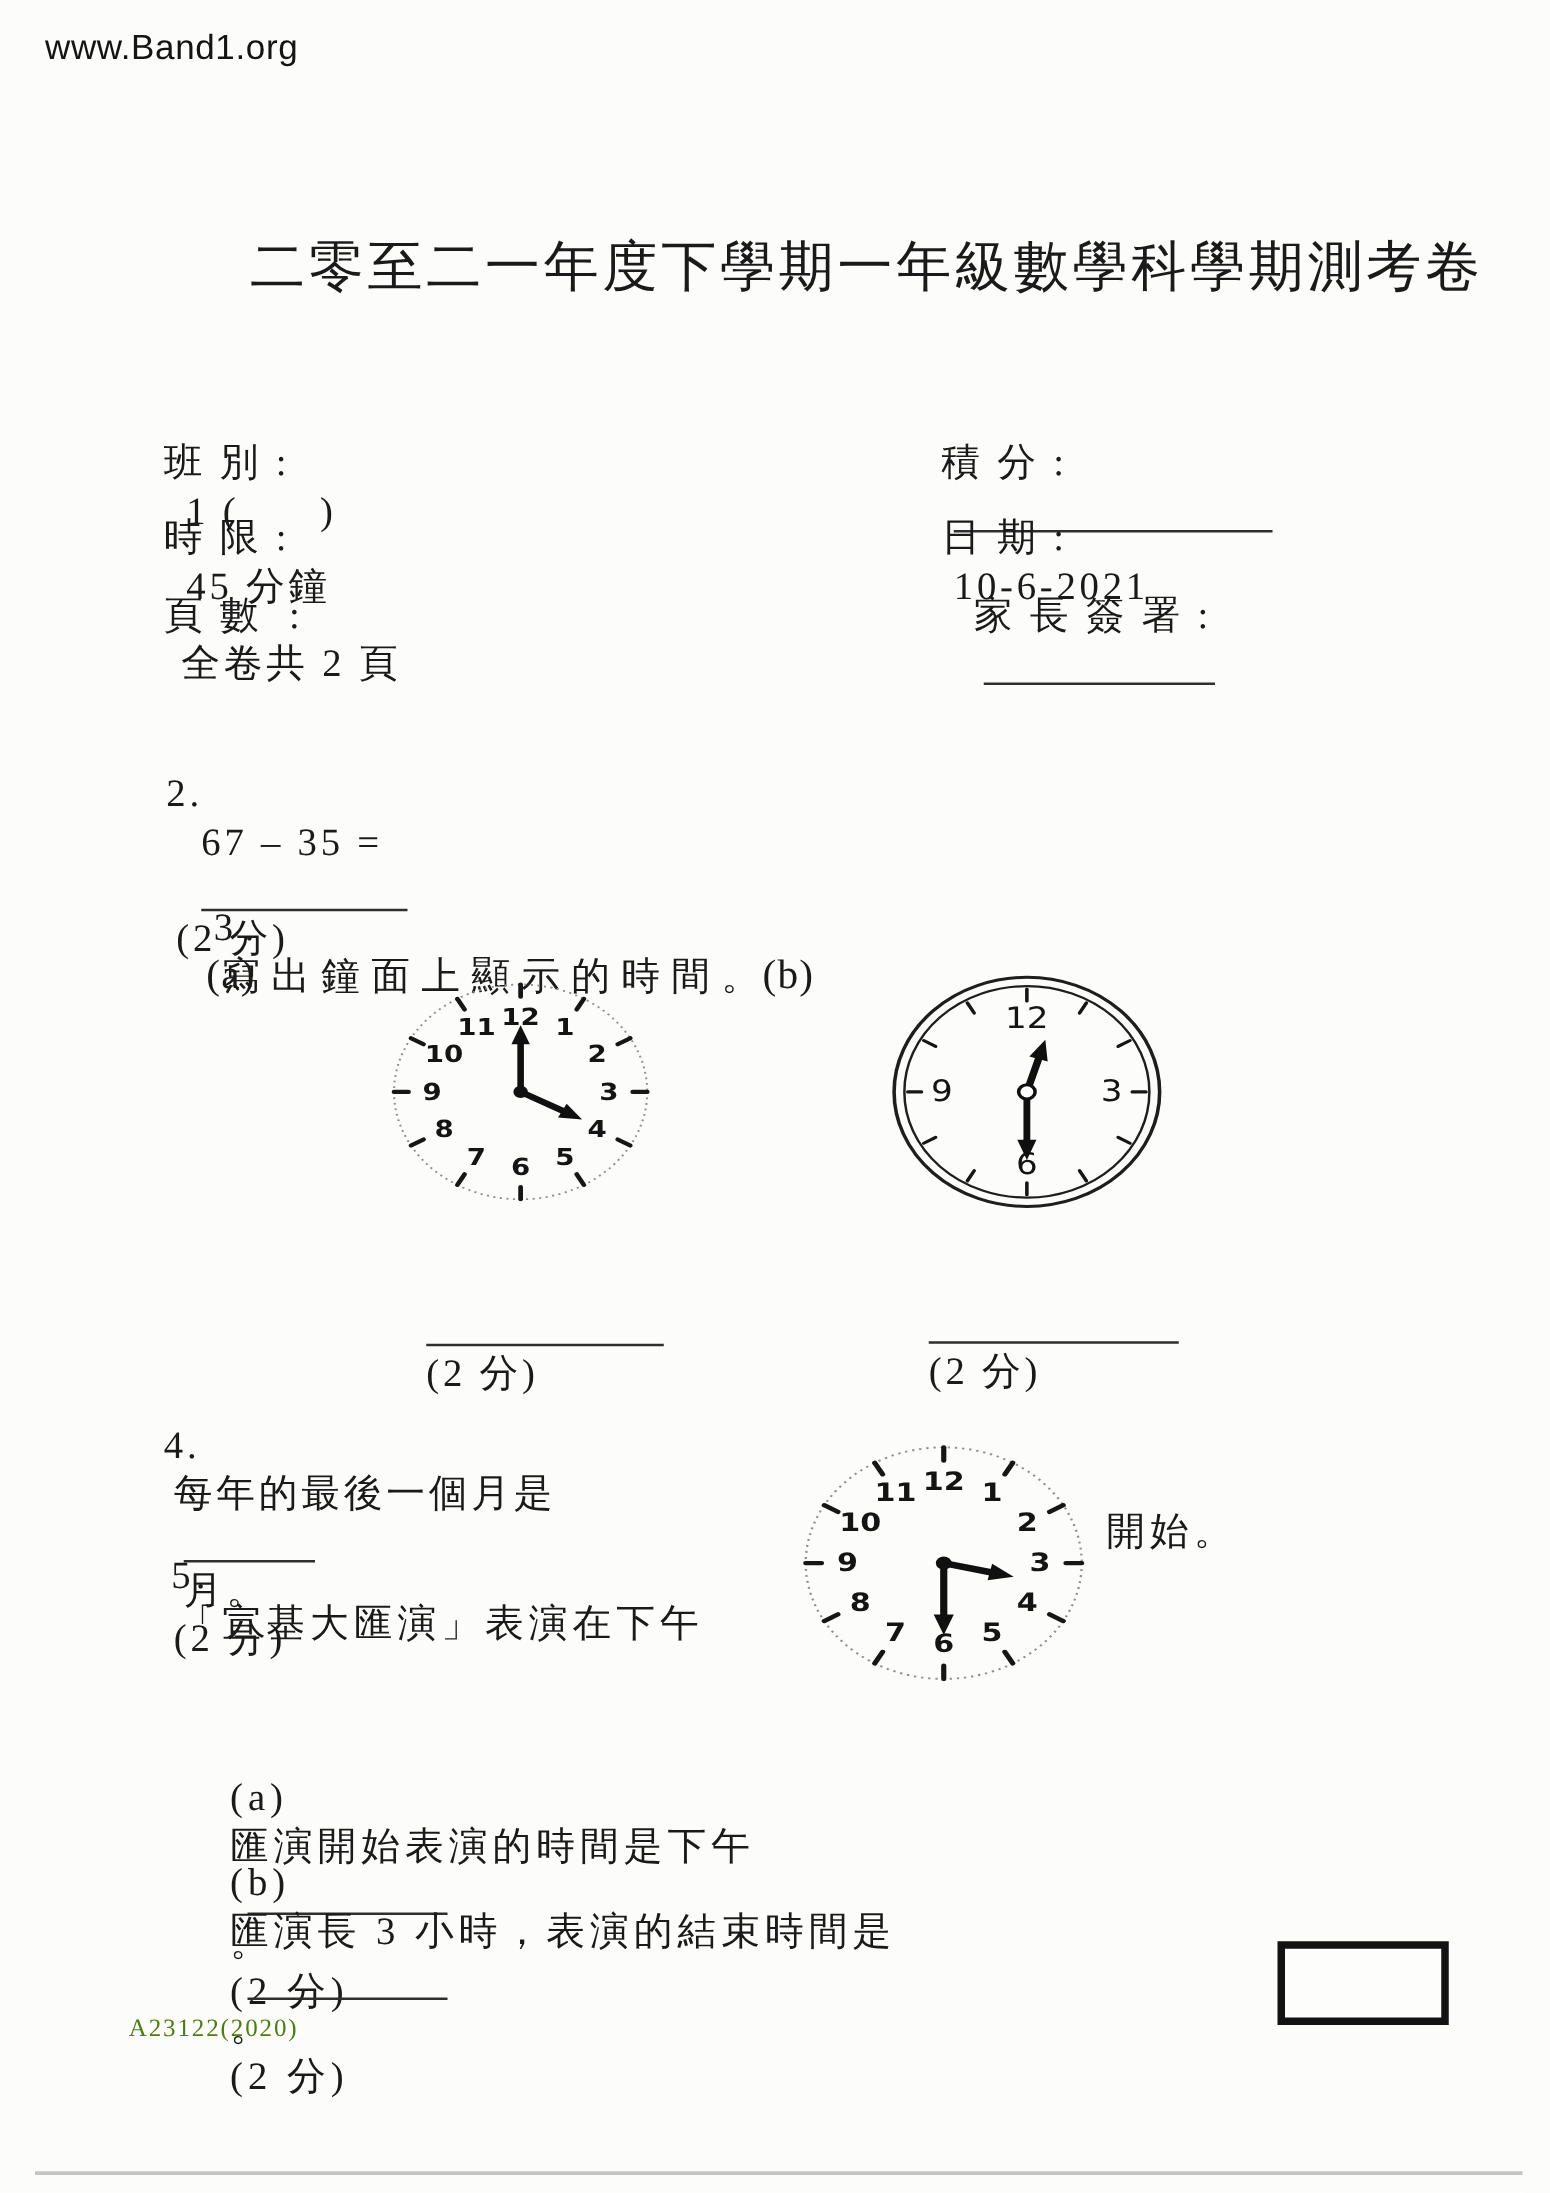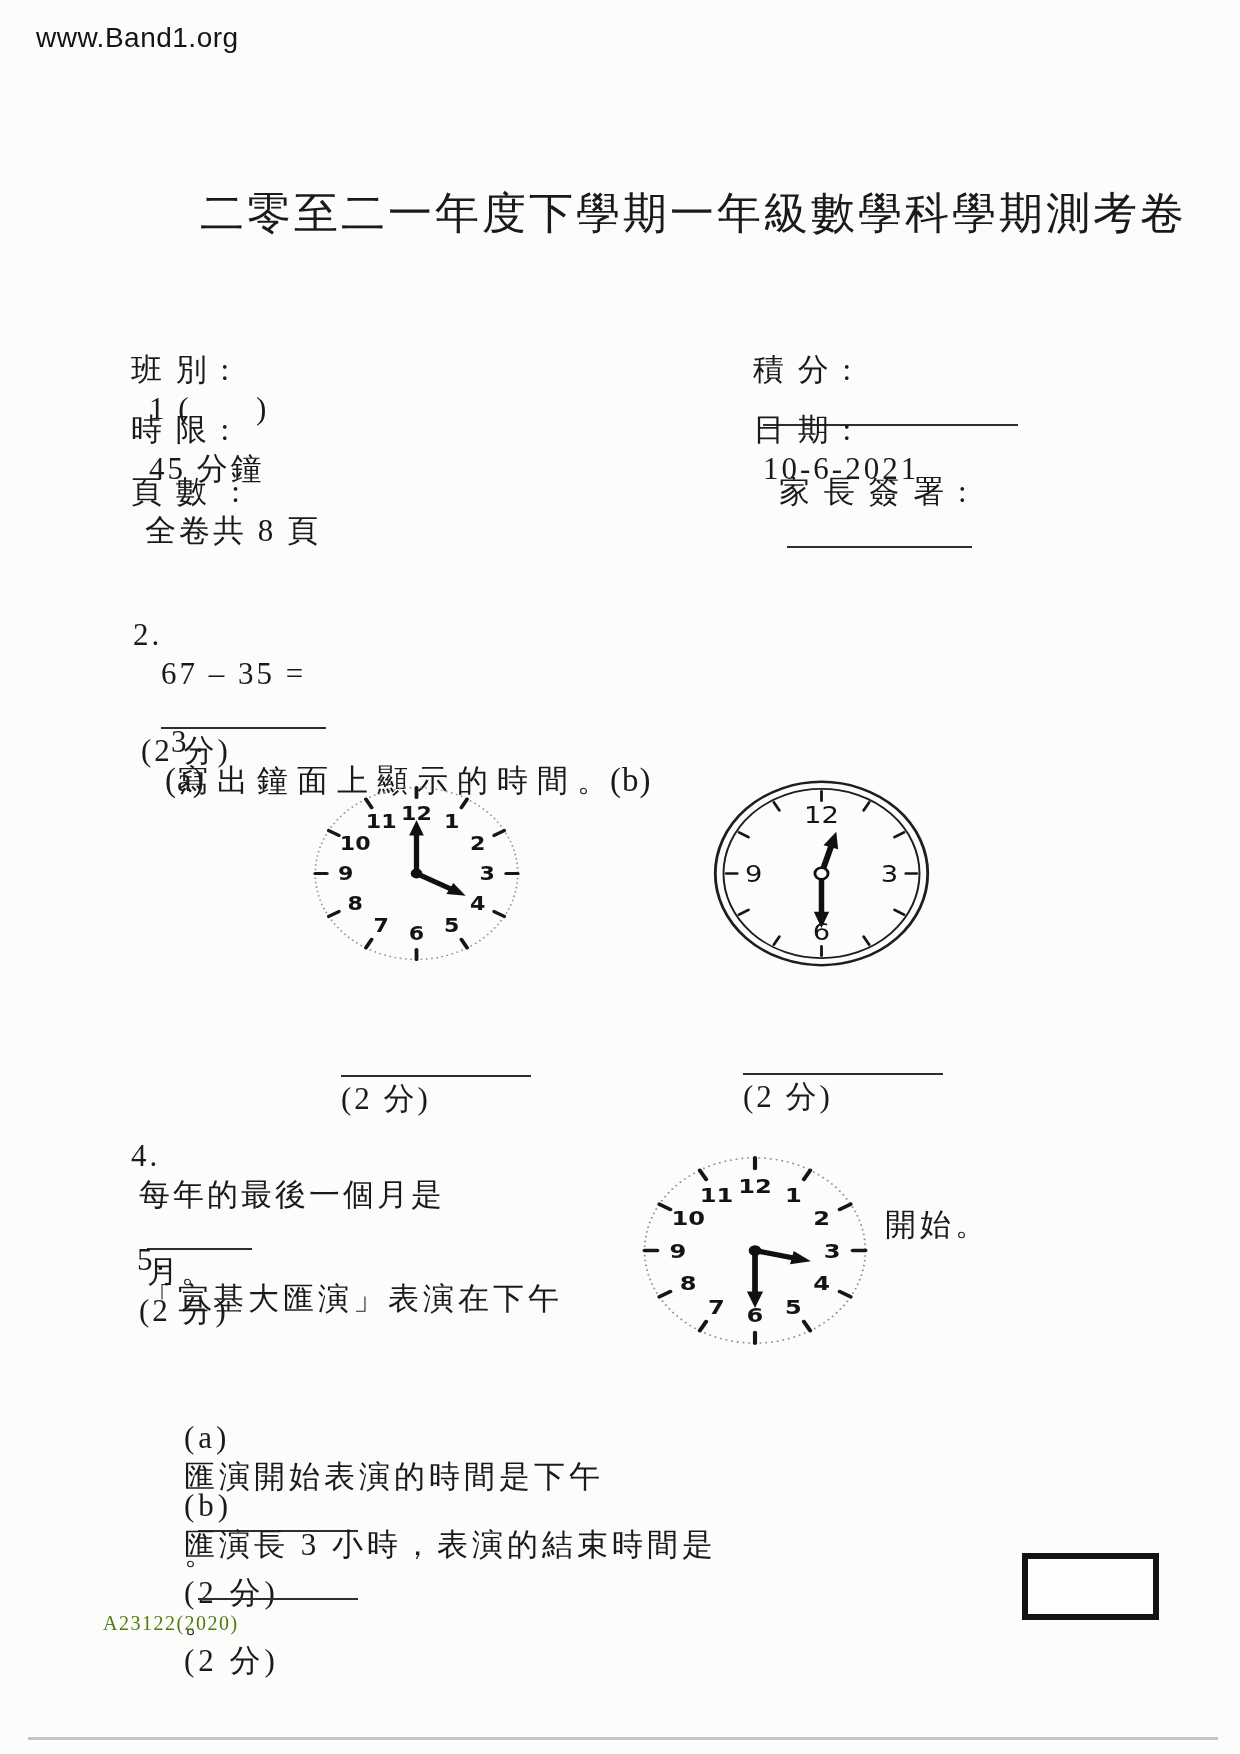--- a/index.html
+++ b/index.html
@@ -46,21 +46,21 @@
     <span>時 限 :</span>
     <span style="margin-left:18px">45 分鐘</span>
   </div>
   <div class="abs row" style="left:710px;top:372px">
     <span>日 期 :</span>
     <span style="margin-left:10px">10-6-2021</span>
   </div>
 
   <div class="abs row" style="left:88px;top:434px">
     <span>頁 數  :</span>
-    <span style="margin-left:14px">全卷共 8 頁</span>
+    <span style="margin-left:14px">全卷共 2 頁</span>
   </div>
   <div class="abs row" style="left:736px;top:434px">
     <span>家 長 簽 署 :</span>
     <span class="blank" style="width:185px;margin-left:8px"></span>
   </div>
 
 
   <div class="abs row" style="left:90px;top:577px">
     <span>2.</span>
     <span style="margin-left:28px">67 – 35 =</span>

